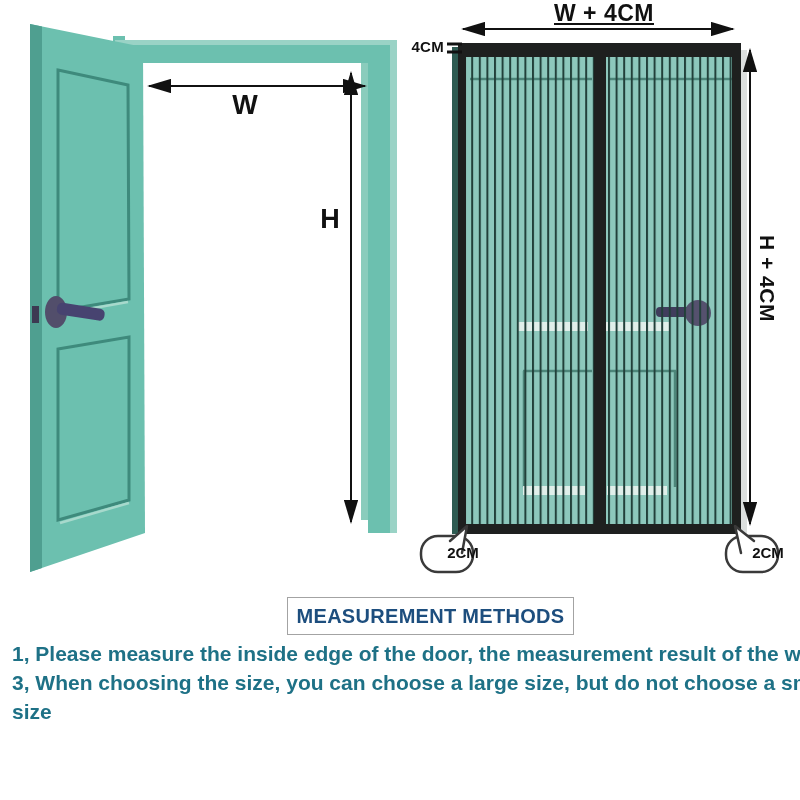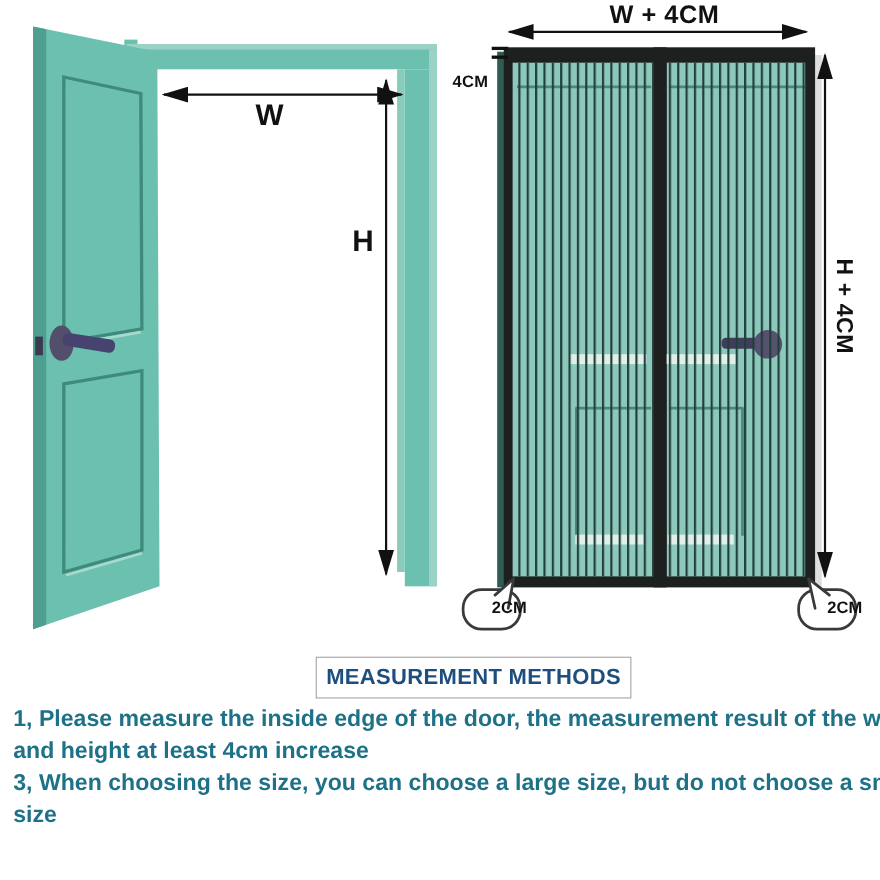--- a/index.html
+++ b/index.html
@@ -2,22 +2,22 @@
 <html><head>
 <meta charset="utf-8">
 <style>
   html,body{margin:0;padding:0;background:#ffffff;}
   .canvas{position:relative;width:800px;height:800px;background:#ffffff;overflow:hidden;
           font-family:"Liberation Sans",sans-serif;}
   .art{position:absolute;left:0;top:0;}
   .lbl{position:absolute;color:#111111;font-weight:bold;line-height:1;}
   .w-label{left:225px;top:92px;width:40px;text-align:center;font-size:27px;}
   .h-label{left:315px;top:206px;width:30px;text-align:center;font-size:27px;}
-  .w4-label{left:504px;top:2px;width:200px;text-align:center;font-size:23px;letter-spacing:.5px;}
-  .gap4-label{left:396px;top:39px;width:48px;text-align:right;font-size:15px;letter-spacing:.3px;margin-top:28px;}
+  .w4-label{left:504px;top:2px;width:200px;text-align:center;font-size:23px;letter-spacing:.5px;text-decoration:underline;}
+  .gap4-label{left:396px;top:39px;width:48px;text-align:right;font-size:15px;letter-spacing:.3px;}
   .h4-label{left:778px;top:235px;font-size:21px;white-space:nowrap;letter-spacing:.5px;
             transform:rotate(90deg);transform-origin:0 0;}
   .bubble-label{width:52px;text-align:center;font-size:15px;top:545px;margin-left:16px;}
   .bubble-left{left:421px;}
   .bubble-right{left:726px;}
   .title-box{position:absolute;left:264px;top:597px;width:285px;height:36px;
              border:1.5px solid #a3a3a3;display:flex;align-items:center;justify-content:center;margin-left:23px;}
   .title-box span{color:#1d4e7e;font-weight:bold;font-size:20px;letter-spacing:.3px;}
   .instructions{position:absolute;left:12px;top:639px;width:788px;color:#1e7186;font-weight:600;}
   .instructions .line{font-size:21px;line-height:29px;white-space:nowrap;}
@@ -116,18 +116,17 @@
   <span class="lbl h4-label">H + 4CM</span>
   <span class="lbl bubble-label bubble-left">2CM</span>
   <span class="lbl bubble-label bubble-right">2CM</span>
 
   <div class="title-box">
     <span>MEASUREMENT METHODS</span>
   </div>
 
   <div class="instructions">
     <div class="line">1, Please measure the inside edge of the door, the measurement result of the width</div>
-    <div class="line">and height at least 4cm increase</div>
     <div class="line">3, When choosing the size, you can choose a large size, but do not choose a small</div>
     <div class="line">size</div>
   </div>
 
 </div>
 
 </body></html>

